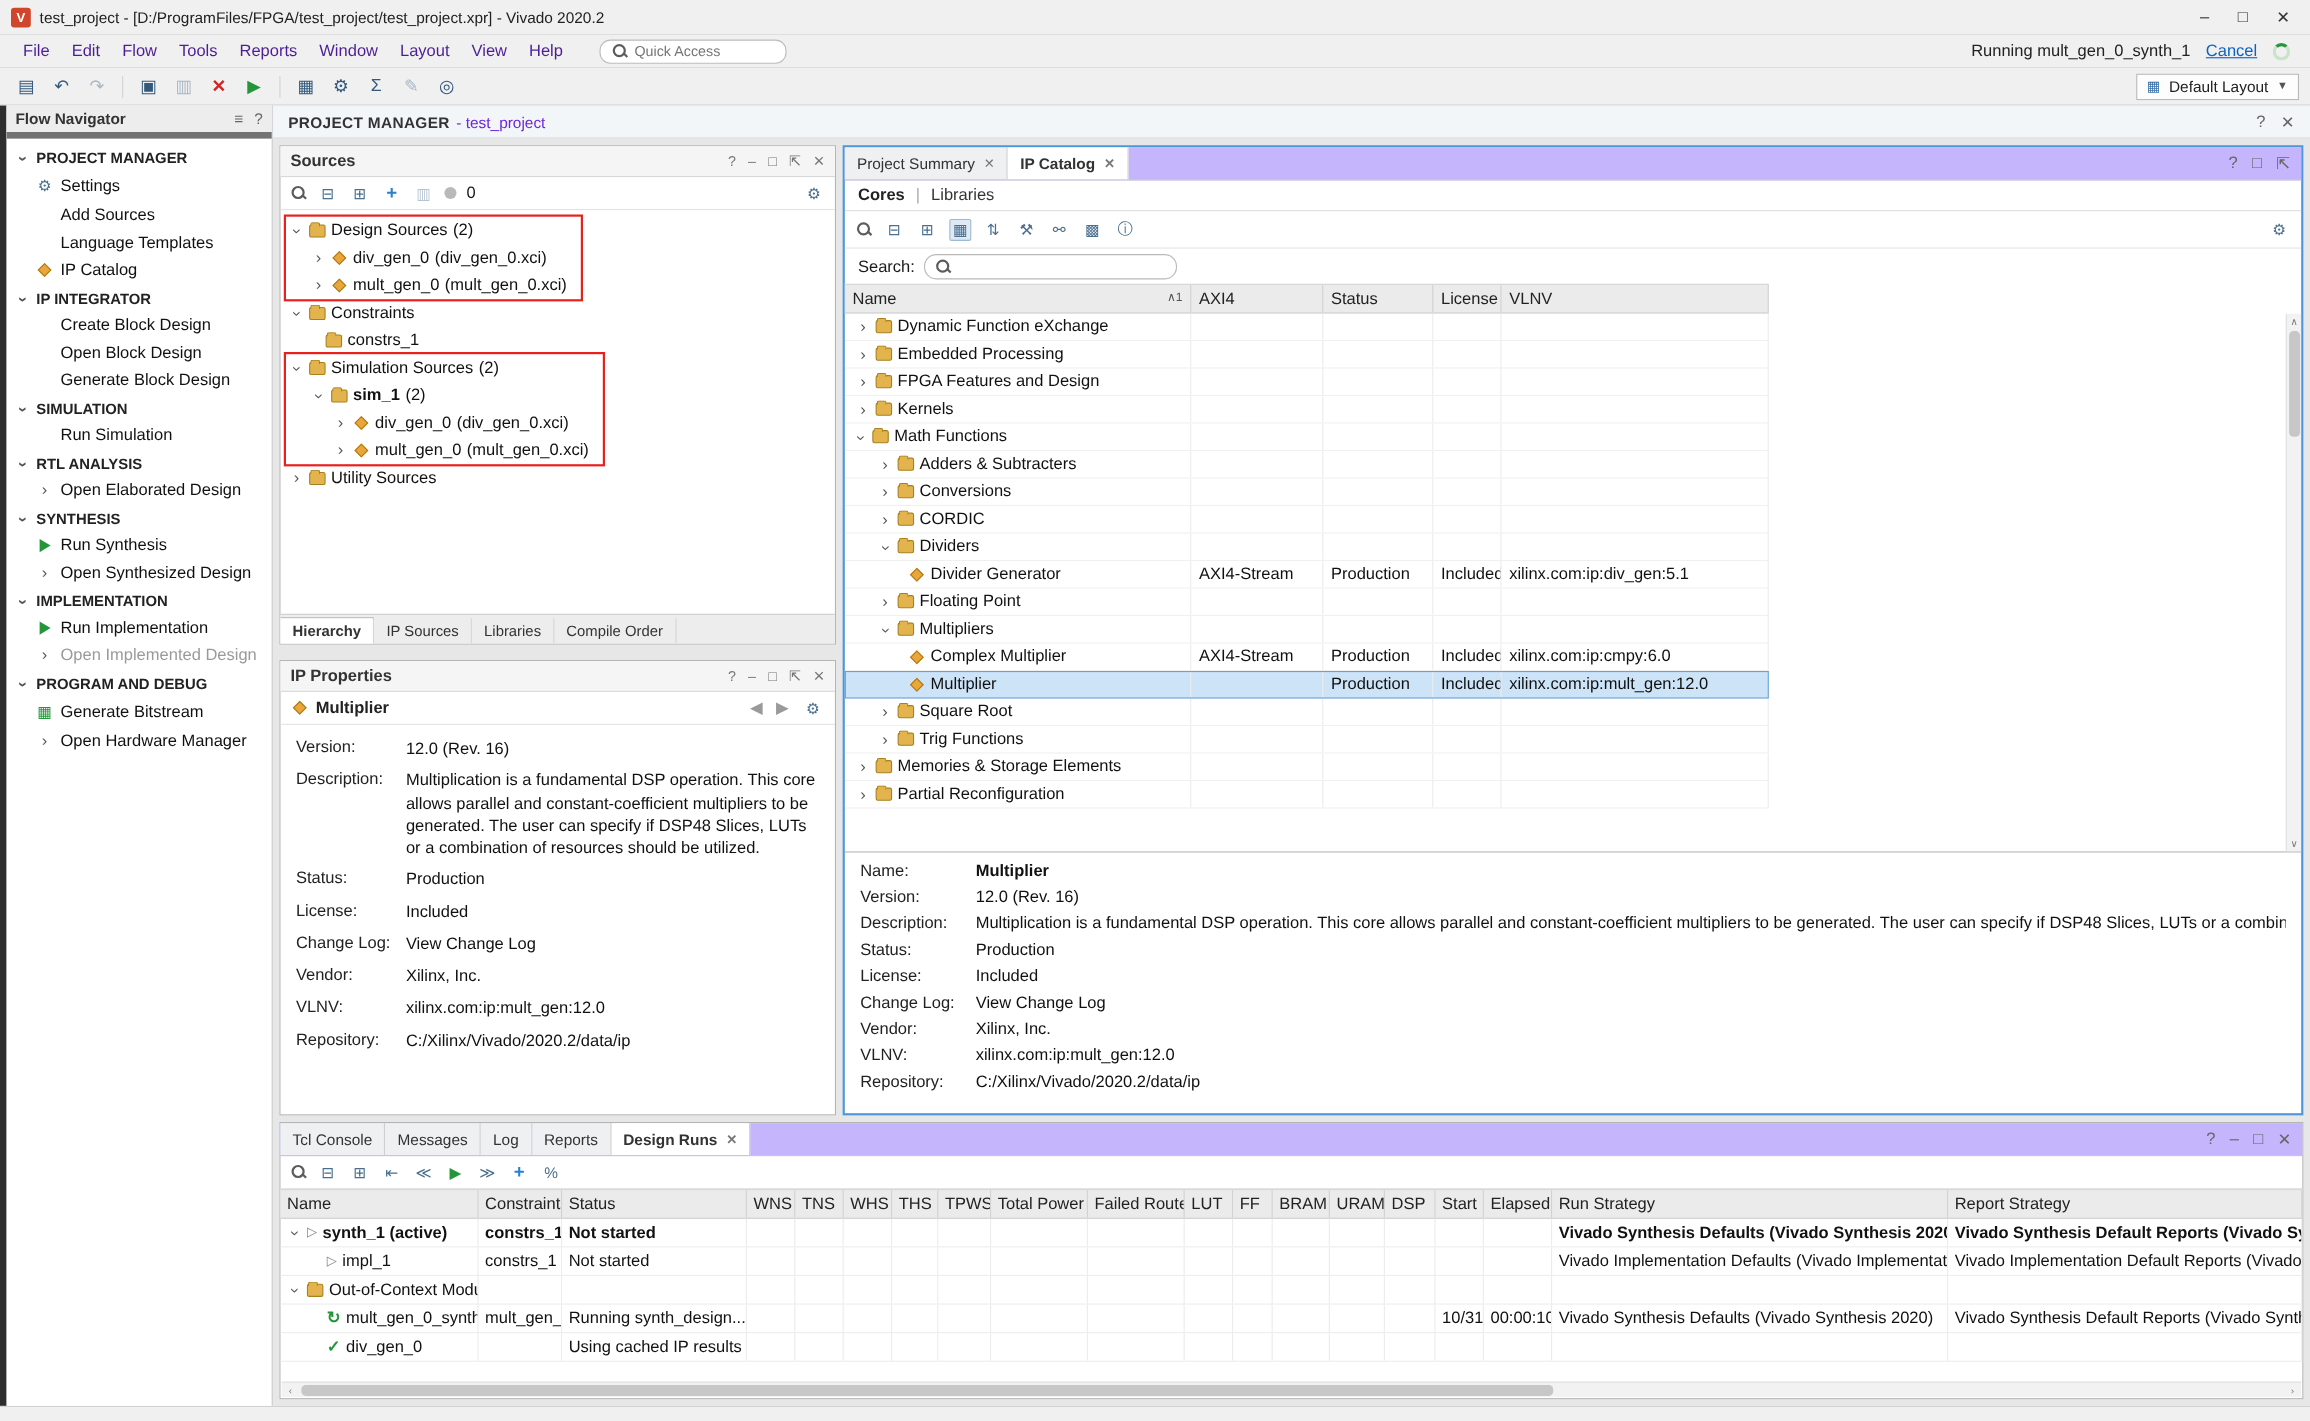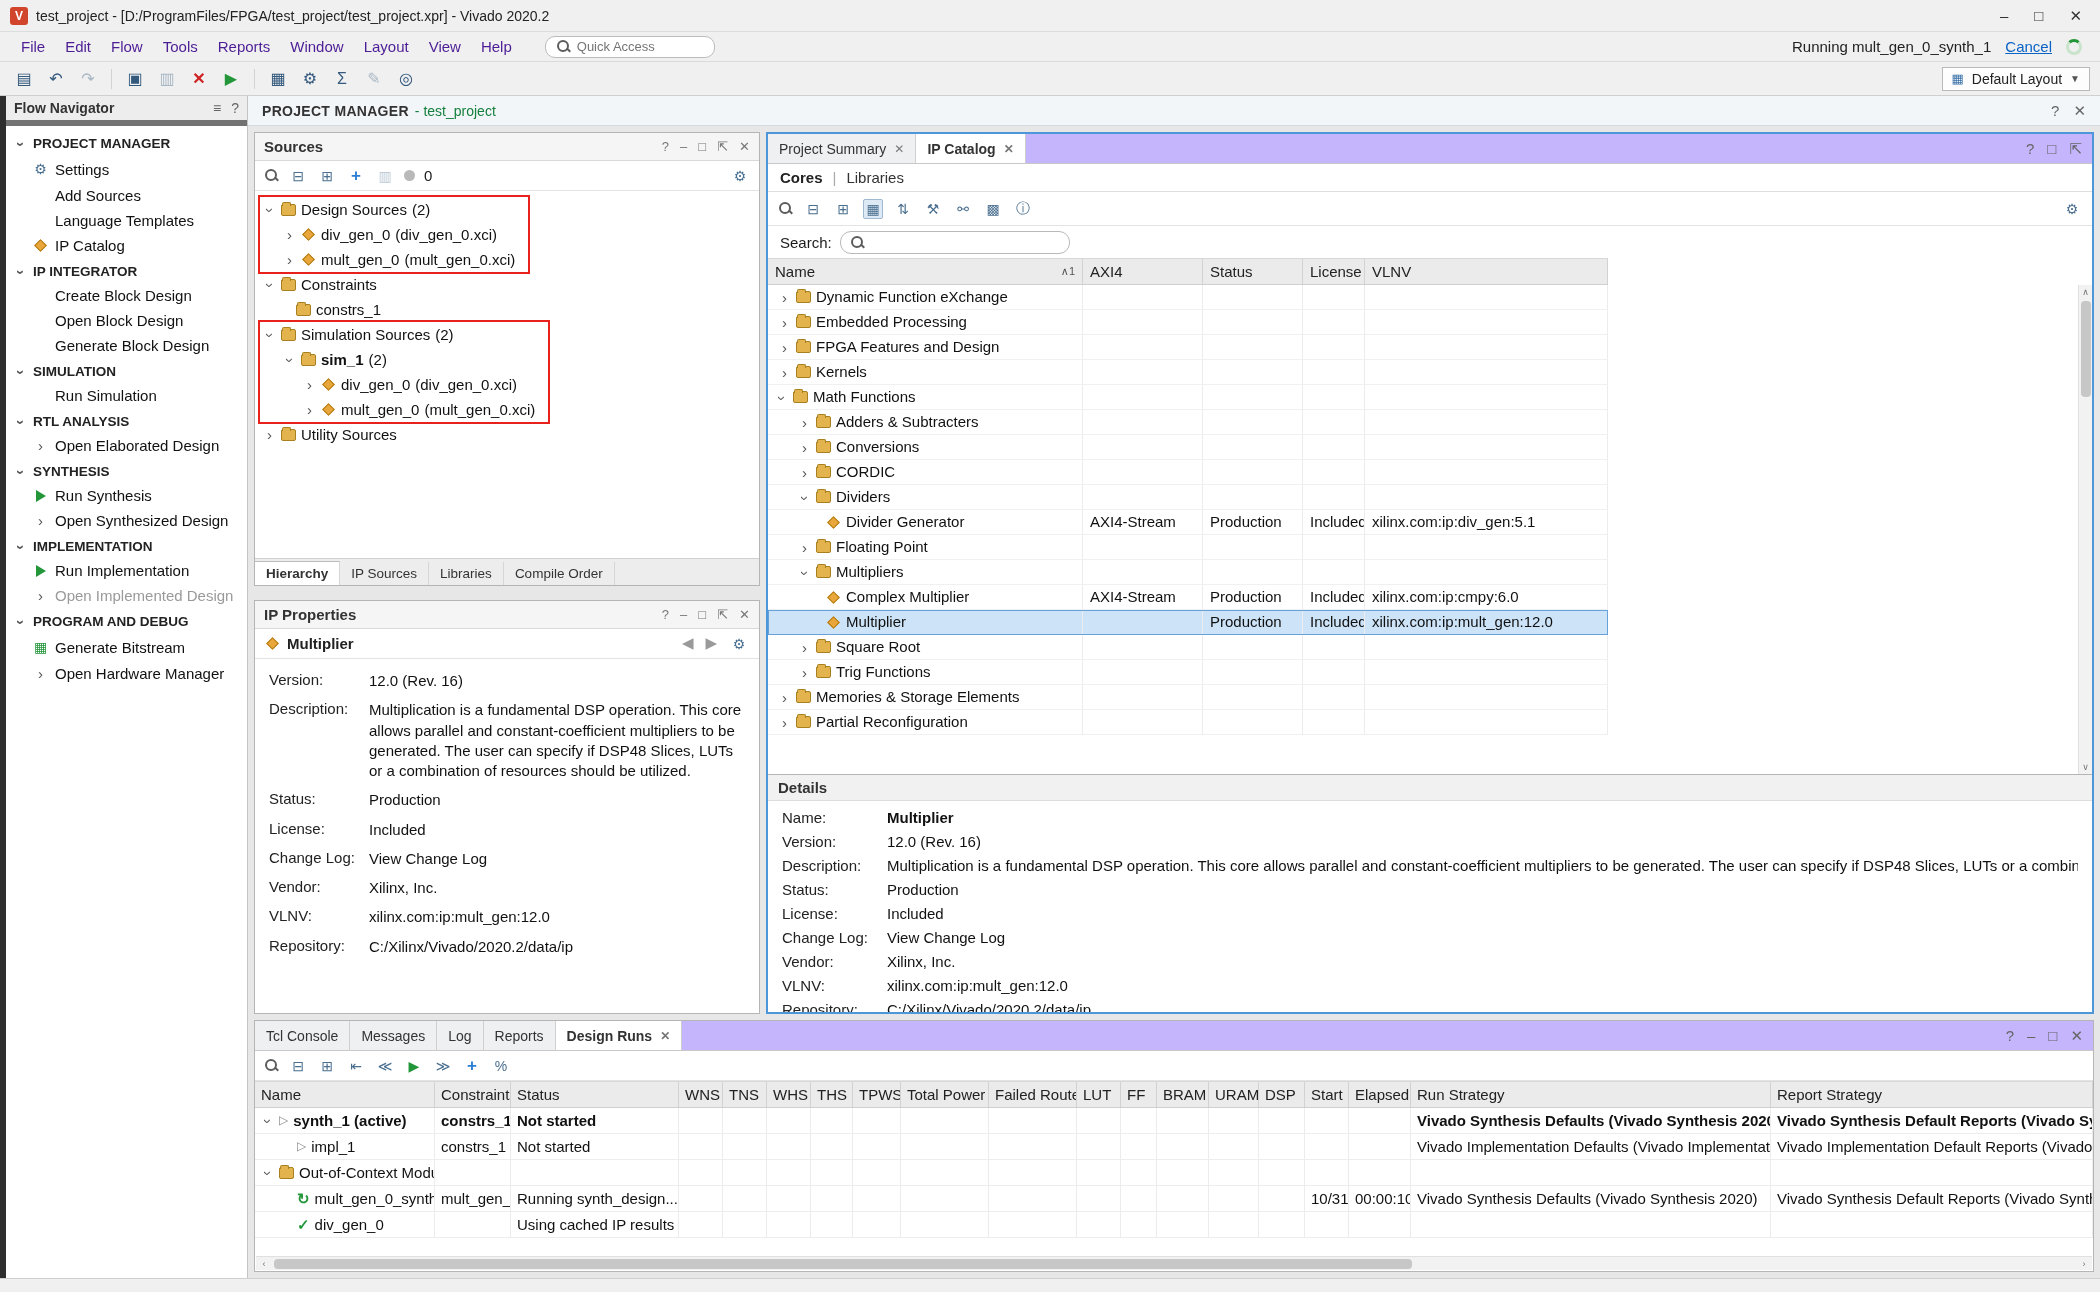--- a/index.html
+++ b/index.html
@@ -39,21 +39,21 @@
   .fn-header{height:30px;background:#ededed;border-bottom:6px solid #737373;display:flex;align-items:center;padding:0 8px;font-weight:bold;color:#333;font-size:14px}
   .fn-header .hic{margin-left:auto;display:flex;gap:10px;color:#666;font-weight:normal}
   .flow-nav{flex:1;overflow:hidden;padding-top:4px}
   .fn-head{display:flex;align-items:center;gap:6px;padding:6px 8px 4px 8px;font-weight:bold;font-size:13.5px;color:#222}
   .fn-item{display:flex;align-items:center;gap:6px;padding:4px 4px 4px 26px;color:#111;cursor:pointer}
   .fn-item .slot{width:17px;display:flex;justify-content:center}
   .fn-item.dim{color:#9a9a9a}
   .right-col-outer{flex:1;display:flex;flex-direction:column;min-width:0}
   .pm-header{height:30px;background:#f3f6f9;border-bottom:1px solid #d3dae0;display:flex;align-items:center;padding:0 14px;gap:6px}
   .pm-header .t1{font-weight:bold;color:#333;font-size:14px;letter-spacing:.3px}
-  .pm-header .t2{color:#15803d;font-size:14px}
+  .pm-header .t2{color:#6d28d9;font-size:14px}
   .pm-header .hic{margin-left:auto;display:flex;gap:14px;color:#666}
 
   .workspace{flex:1;background:#e7e7e7;padding:6px;display:flex;flex-direction:column;gap:6px;min-height:0}
   .top-region{display:flex;gap:6px;height:882px;min-height:0}
   .leftcol{width:506px;display:flex;flex-direction:column;gap:14px}
 
   .panel{background:#fff;border:1px solid #b5b5b5;display:flex;flex-direction:column;min-height:0}
   .panel-header{height:28px;background:#f5f5f5;border-bottom:1px solid #d9d9d9;display:flex;align-items:center;padding:0 9px;font-weight:bold;color:#333;flex:none}
   .panel-header .hic{margin-left:auto;display:flex;gap:11px;color:#777;font-weight:normal;font-size:13px}
 
@@ -749,21 +749,20 @@
 
             <div class="vscroll">
               <span class="arr">∧</span>
               <span class="thumb"></span>
               <span class="spacer"></span>
               <span class="arr">∨</span>
             </div>
           </div>
 
           <div class="details">
-            <div class="details-header">Details</div>
             <div class="details-body">
               <div class="d-row">
                   <span class="d-label">Name:</span>
                   <span class="d-value b">Multiplier</span>
                 </div>
               <div class="d-row">
                   <span class="d-label">Version:</span>
                   <span class="d-value">12.0 (Rev. 16)</span>
                 </div>
               <div class="d-row">

